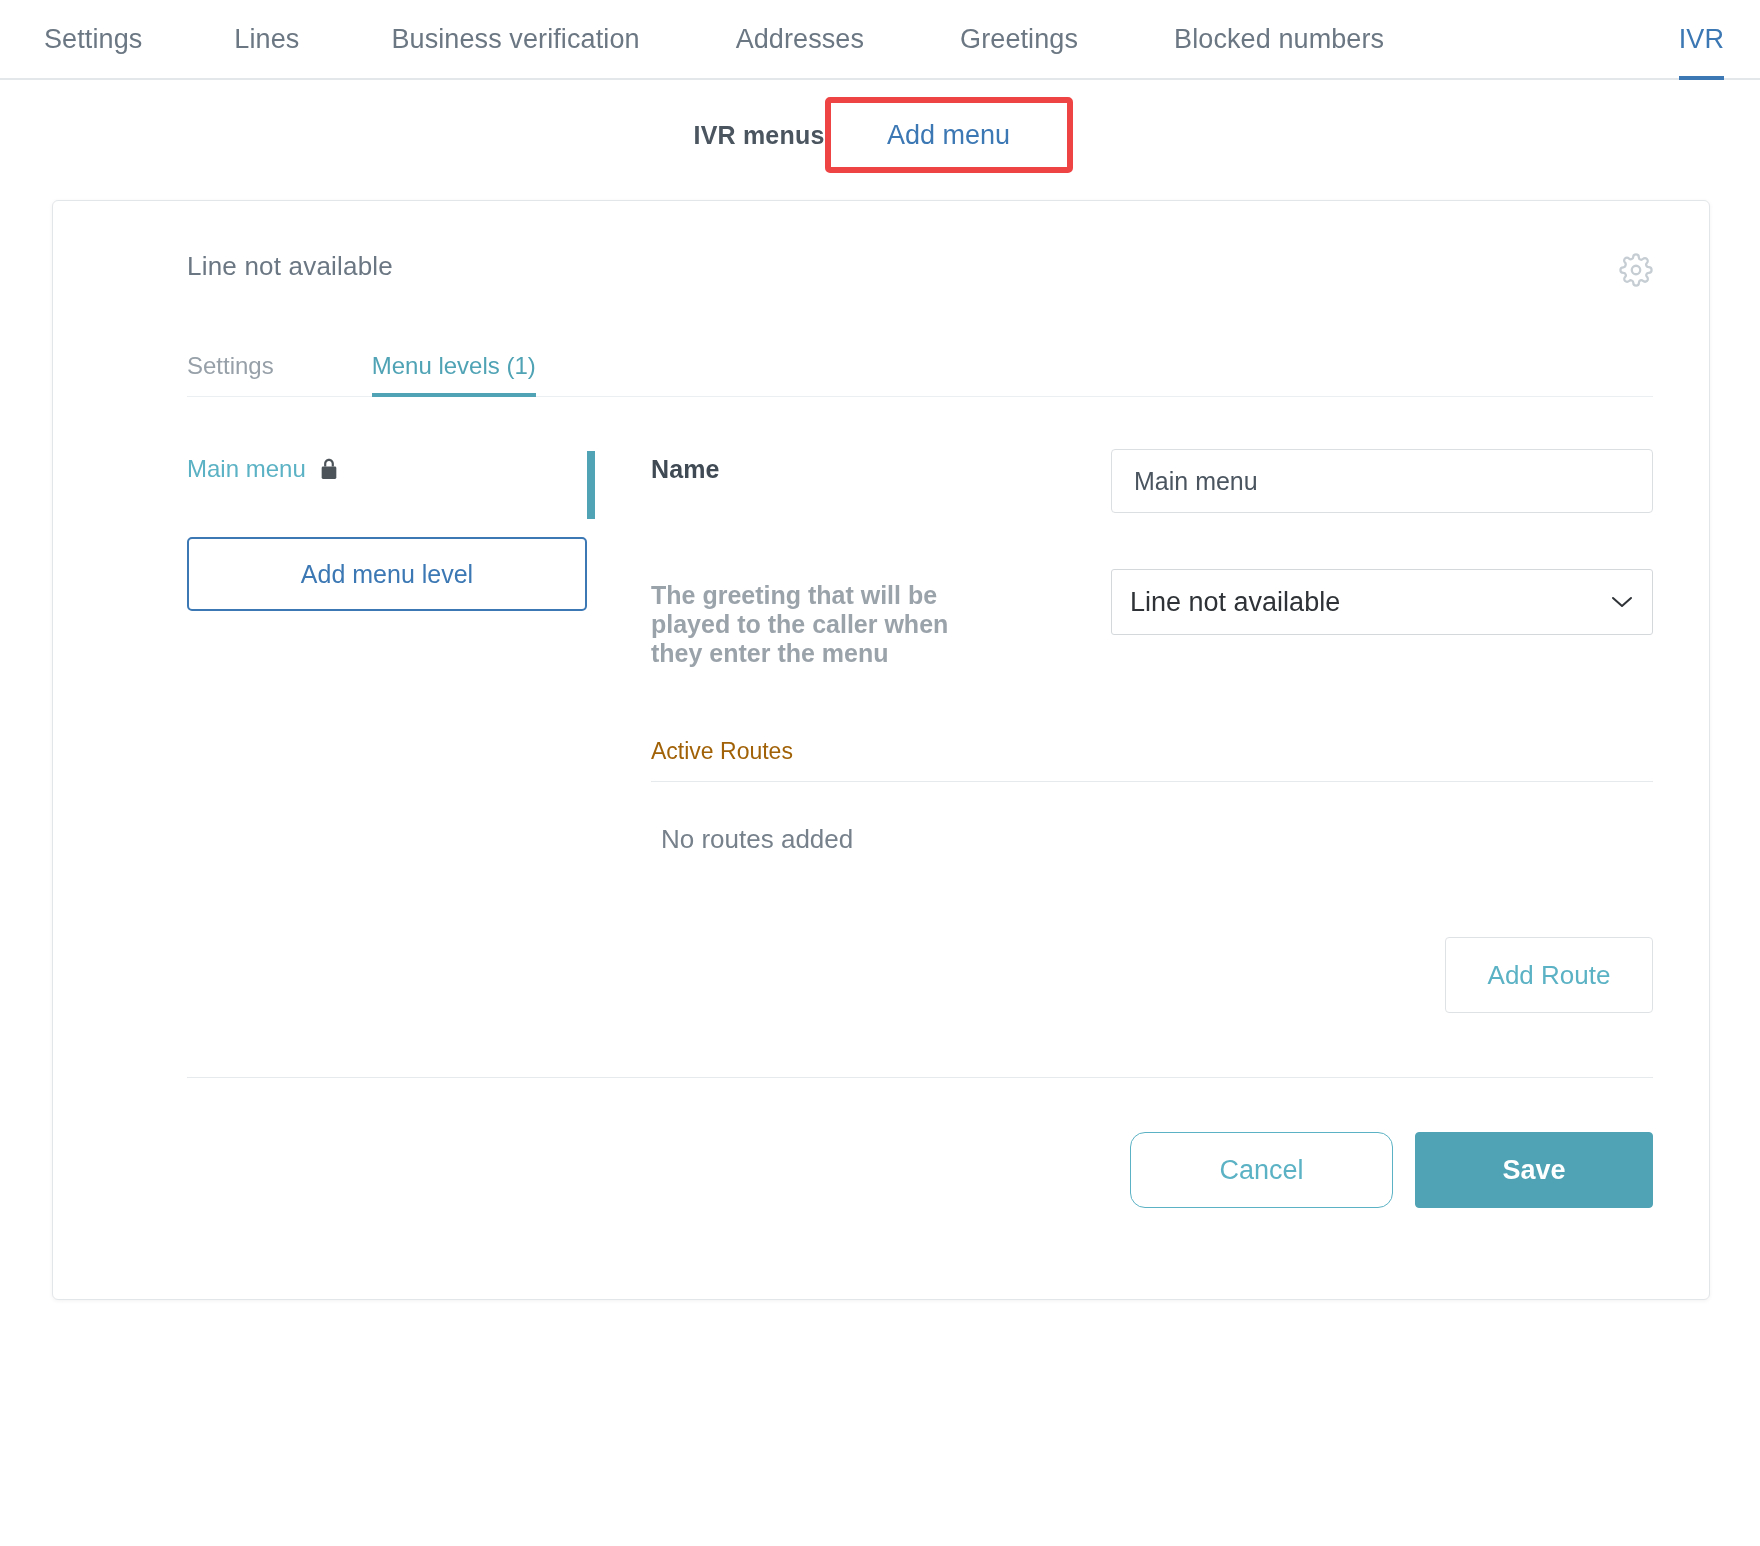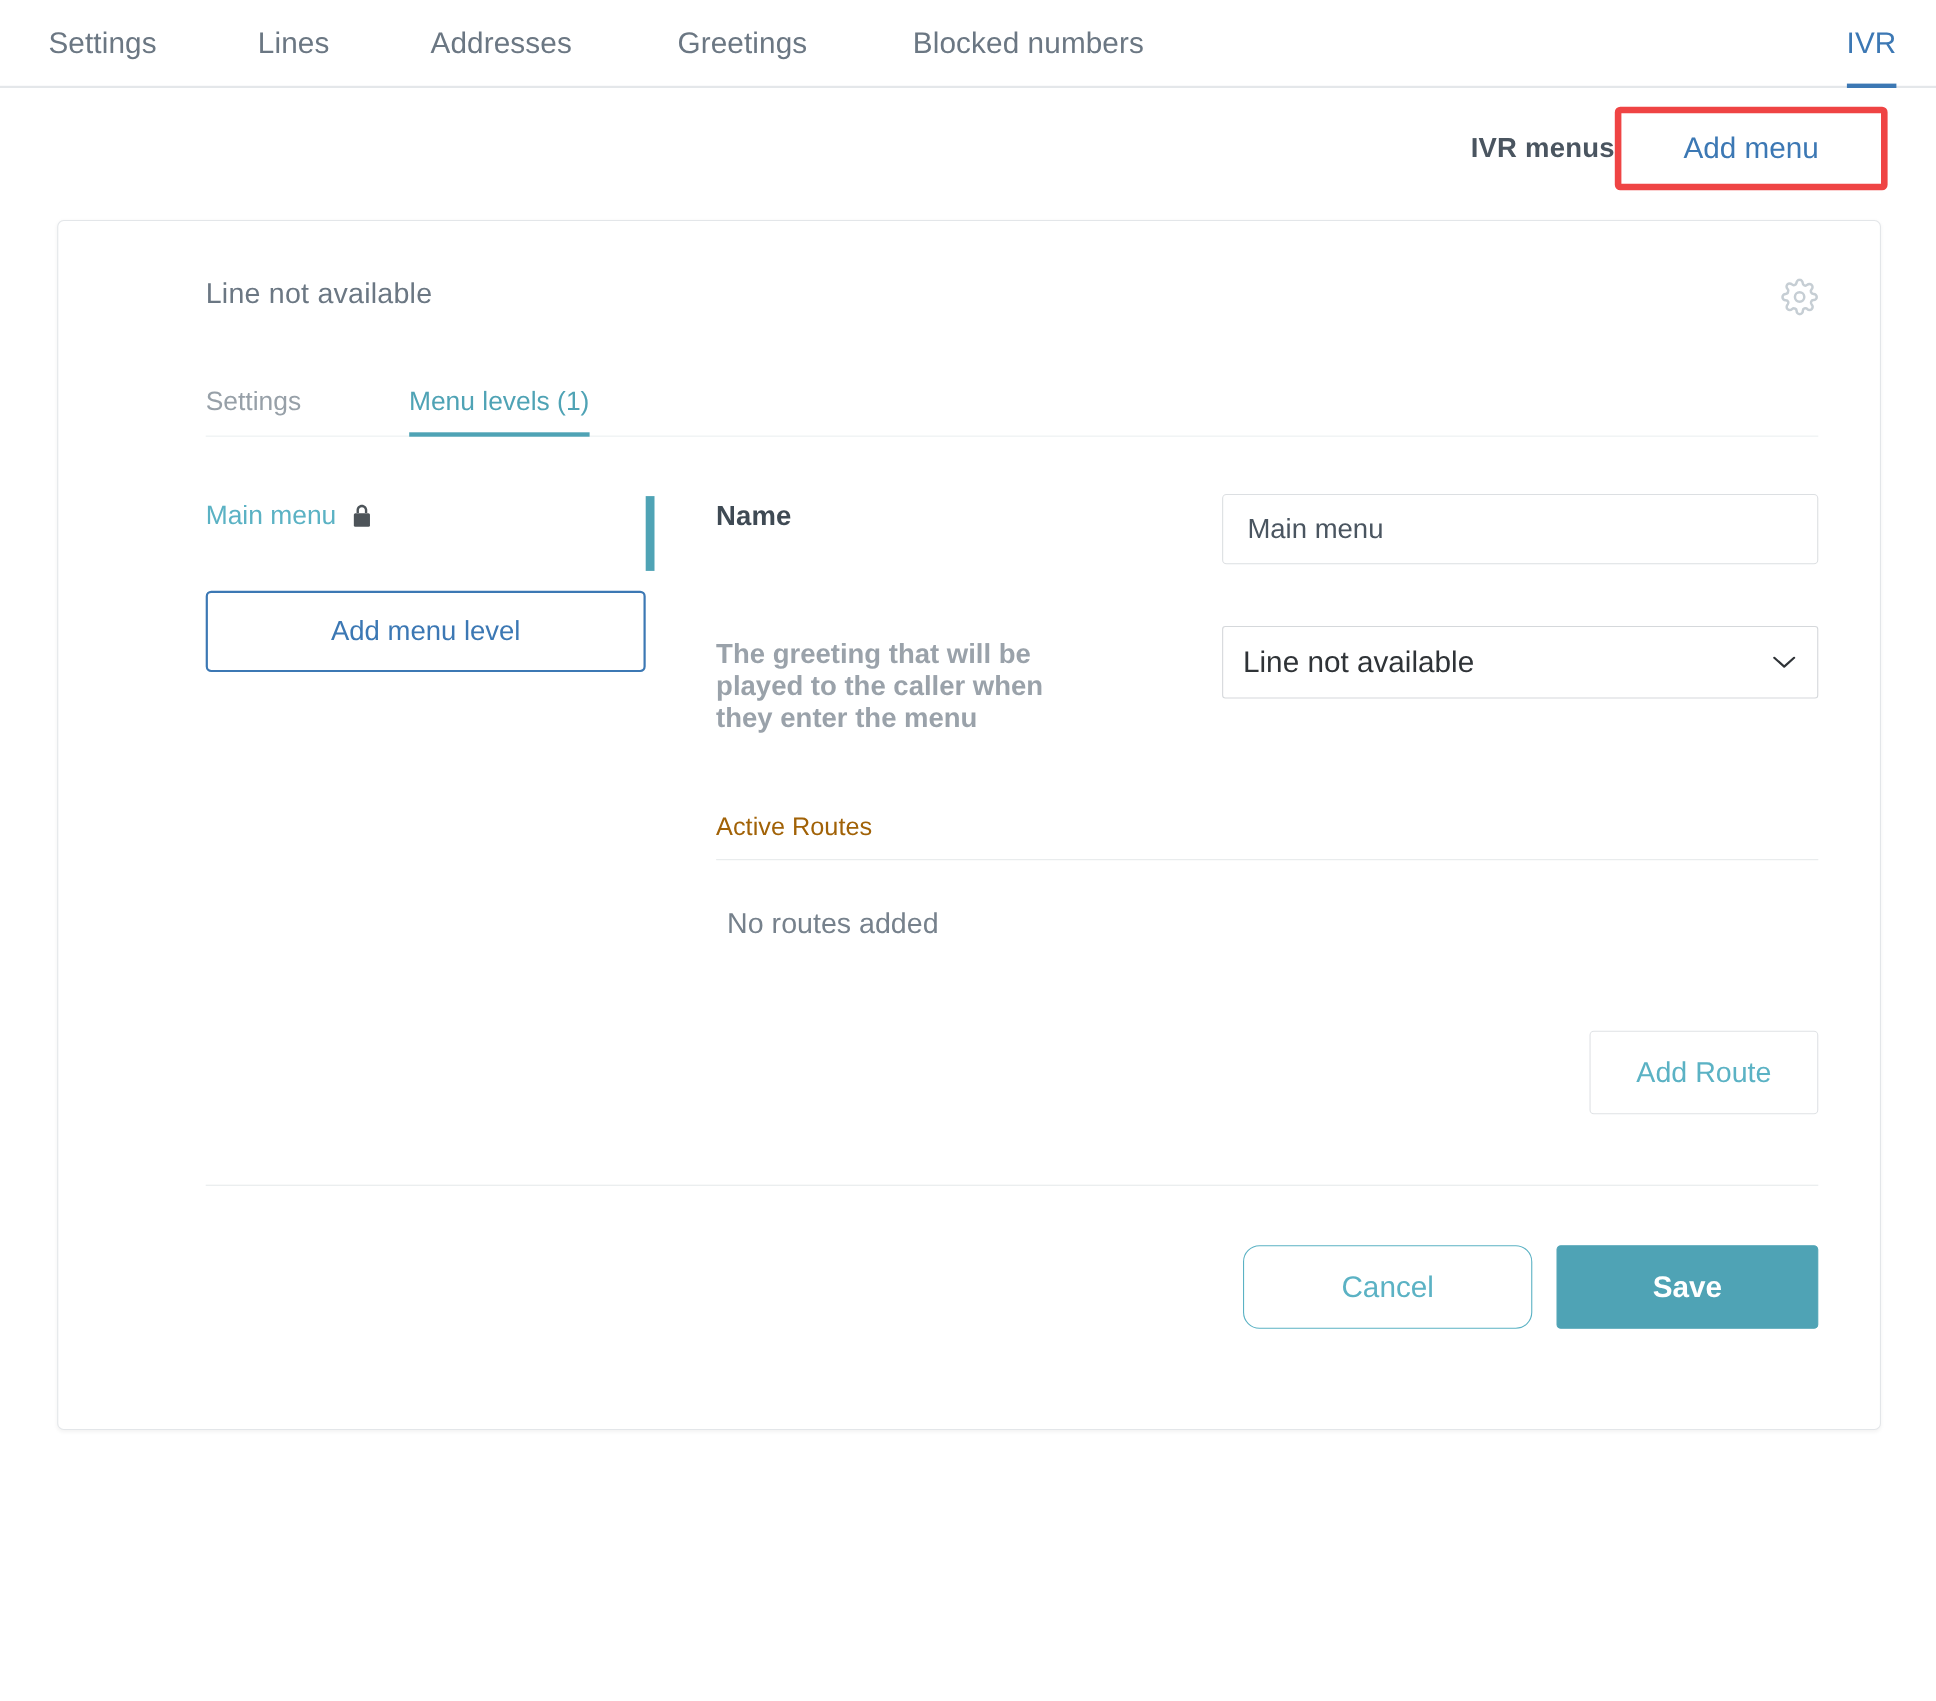--- a/index.html
+++ b/index.html
@@ -45,21 +45,21 @@
     left: 0; right: 0; bottom: -2px;
     height: 4px;
     background: #3c78b4;
   }
   .tab-spacer { flex: 1 1 auto; }
 
   
   .page-head {
     display: flex;
     align-items: center;
-    justify-content: flex-end;
+    justify-content: center;
     padding: 0 44px 0 50px;
     height: 110px;
   }
   .page-title {
     font-size: 25px;
     font-weight: bold;
     color: #4a5560;
     letter-spacing: .2px;
   }
   .btn {
@@ -283,20 +283,21 @@
     border-radius: 4px;
   }
 </style>
 </head>
 <body>
 
 <div class="topnav">
   <div class="topnav-inner">
     <div class="tab" style="margin-right:92px">Settings</div>
     <div class="tab" style="margin-right:92px">Lines</div>
+    <div class="tab" style="margin-right:96px">Business verification</div>
     <div class="tab" style="margin-right:96px">Addresses</div>
     <div class="tab" style="margin-right:96px">Greetings</div>
     <div class="tab">Blocked numbers</div>
     <div class="tab-spacer"></div>
     <div class="tab is-active">IVR</div>
   </div>
 </div>
 
 <div class="page-head">
   <div class="page-title">IVR menus</div>

